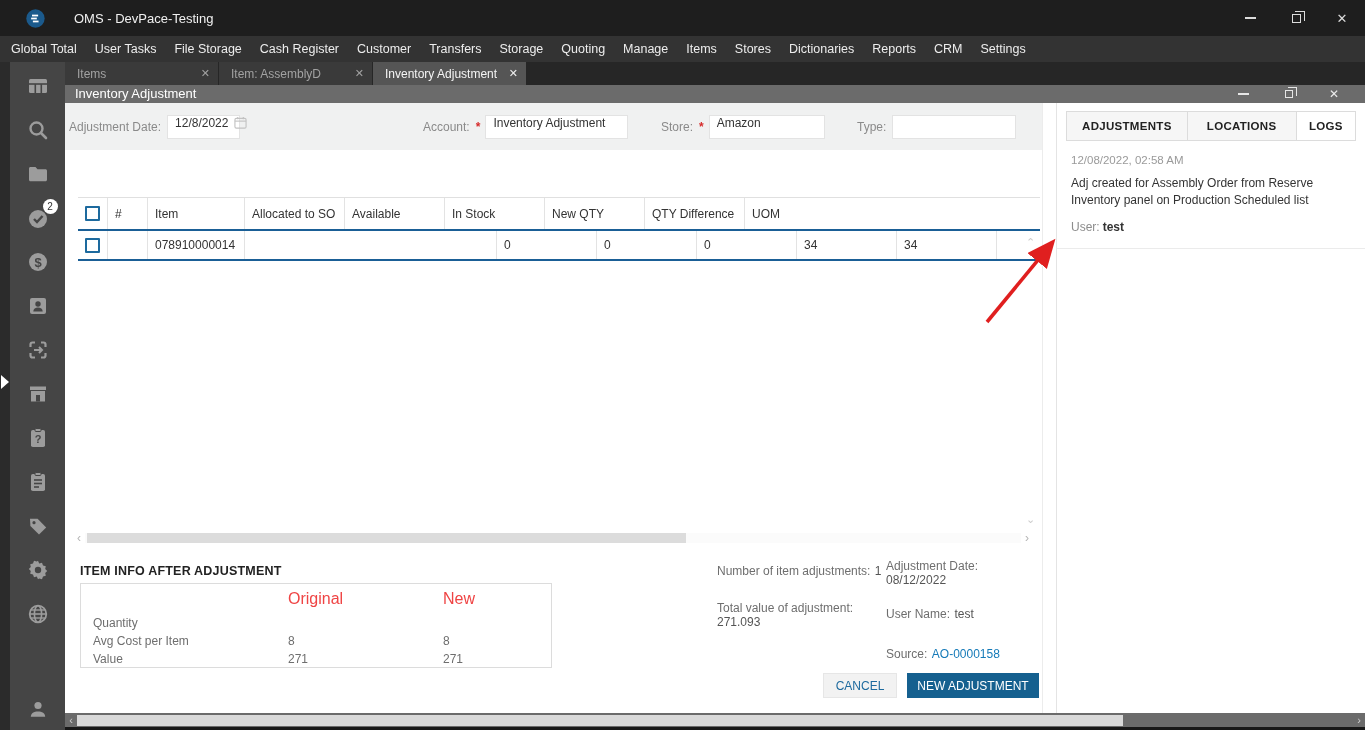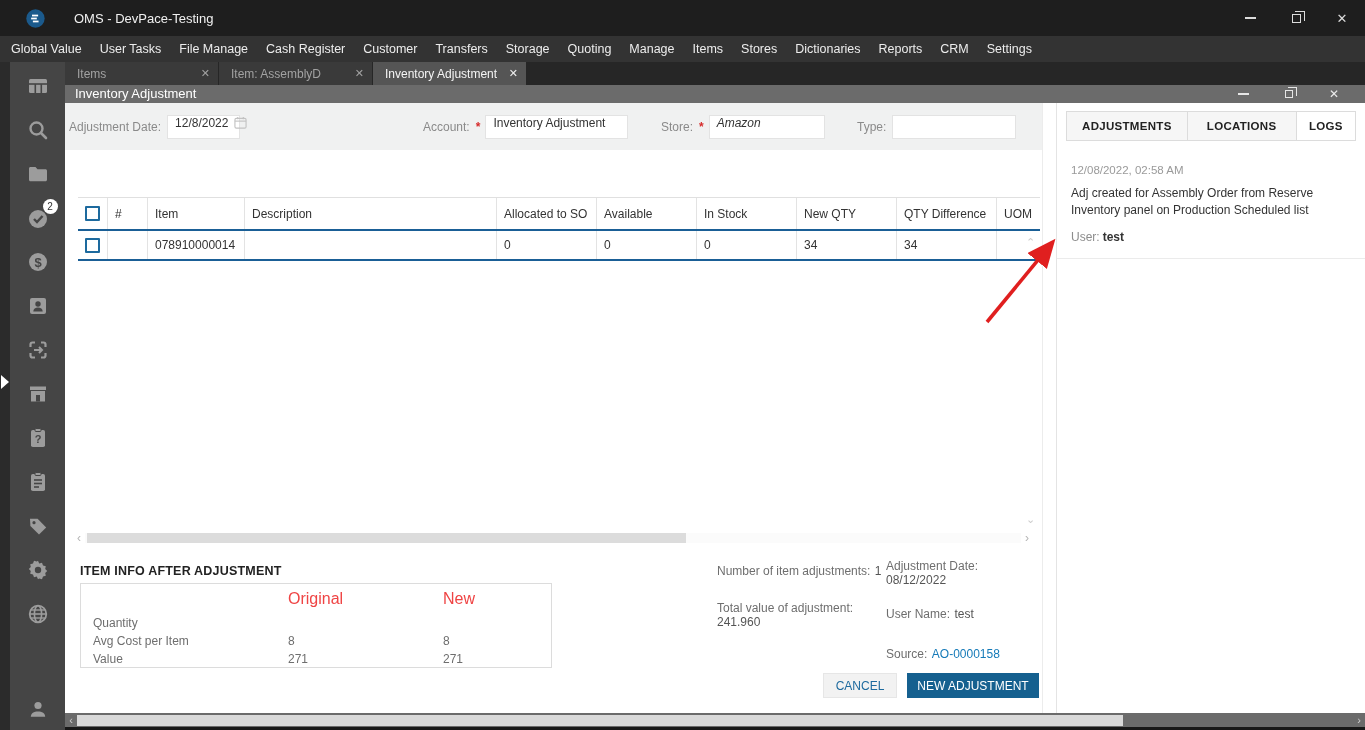--- a/index.html
+++ b/index.html
@@ -55,21 +55,21 @@
   .inner-controls { margin-left:auto; display:flex; align-items:center; gap:36px; padding-right:26px; }
   .ig-min { width:11px; height:1.5px; background:#e6e6e6; }
   .ig-restore { width:8px; height:8px; border:1.2px solid #e6e6e6; position:relative; }
   .ig-restore::before { content:""; position:absolute; left:2px; top:-4px; width:8px; height:8px; border:1.2px solid #e6e6e6; border-left:none; border-bottom:none; }
   .ig-close { color:#ececec; font-size:12px; line-height:1; }
 
   
   .content-row { flex:0 0 610px; height:610px; display:flex; background:#ffffff; min-width:0; }
   .main-area { width:977px; flex:0 0 977px; position:relative; background:#ffffff; overflow:hidden;padding-left:13px; }
   .gap-col { width:14px; flex:0 0 14px; background:#ffffff; border-left:1px solid #ececec; }
-  .side-panel { flex:1; background:#ffffff; border-left:1px solid #e4e4e4; display:flex; flex-direction:column;gap:10px; }
+  .side-panel { flex:1; background:#ffffff; border-left:1px solid #e4e4e4; display:flex; flex-direction:column; }
 
   
   .formbar { position:absolute; left:0; top:0; width:100%; height:47px; background:#f0f1f1; }
   .fgroup { position:absolute; top:12px; display:flex; align-items:center; }
   .flabel { color:#8a8a8a; font-size:12px; margin-right:6px; white-space:nowrap; }
   .freq { color:#d62b2b; font-size:12px; margin-right:5px; font-weight:bold; }
   .finput { background:#ffffff; border:1px solid #e3e3e3; height:24px; display:flex; align-items:flex-start;
     padding:0 7px; font-size:12px; color:#333; }
   .cal-icon { margin-left:auto; padding-left:6px; color:#b9b9b9; display:flex; }
 
@@ -173,23 +173,23 @@
       <div class="win-btn">
           <div class="glyph-restore"></div>
         </div>
       <div class="win-btn glyph-close">
           <span>✕</span>
         </div>
     </div>
   </div>
 
   <div class="menubar">
-    <div class="menu-item">Global Value</div>
+    <div class="menu-item">Global Total</div>
     <div class="menu-item">User Tasks</div>
-    <div class="menu-item">File Manage</div>
+    <div class="menu-item">File Storage</div>
     <div class="menu-item">Cash Register</div>
     <div class="menu-item">Customer</div>
     <div class="menu-item">Transfers</div>
     <div class="menu-item">Storage</div>
     <div class="menu-item">Quoting</div>
     <div class="menu-item">Manage</div>
     <div class="menu-item">Items</div>
     <div class="menu-item">Stores</div>
     <div class="menu-item">Dictionaries</div>
     <div class="menu-item">Reports</div>
@@ -353,40 +353,39 @@
             <div class="fgroup" style="left:358px;">
               <span class="flabel">Account:</span>
               <span class="freq">*</span>
               <div class="finput" style="width:143px;">
                 <span>Inventory Adjustment</span>
               </div>
             </div>
             <div class="fgroup" style="left:596px;">
               <span class="flabel">Store:</span>
               <span class="freq">*</span>
-              <div class="finput" style="width:116px;font-style:italic;">
+              <div class="finput" style="width:116px;">
                 <span>Amazon</span>
               </div>
             </div>
             <div class="fgroup" style="left:792px;">
               <span class="flabel">Type:</span>
               <div class="finput" style="width:124px;">
                 <span></span>
               </div>
             </div>
           </div>
 
           <div class="inv-table">
             <div class="trow thead">
               <div class="tcell c-cb">
                   <div class="checkbox"></div>
                 </div>
               <div class="tcell c-num">#</div>
               <div class="tcell c-item">Item</div>
-              <div class="tcell c-desc">Description</div>
               <div class="tcell c-alloc">Allocated to SO</div>
               <div class="tcell c-avail">Available</div>
               <div class="tcell c-stock">In Stock</div>
               <div class="tcell c-newqty">New QTY</div>
               <div class="tcell c-qtydiff">QTY Difference</div>
               <div class="tcell c-uom">UOM</div>
             </div>
             <div class="trow tbody">
               <div class="tcell c-cb">
                   <div class="checkbox"></div>
@@ -438,21 +437,21 @@
           <div class="sum-num">
             <span class="sum-label">Number of item adjustments:</span>
             <span class="sum-val">1</span>
           </div>
           <div class="sum-adjdate">
             <div class="sum-label">Adjustment Date:</div>
             <div class="sum-val">08/12/2022</div>
           </div>
           <div class="sum-total">
             <div class="sum-label">Total value of adjustment:</div>
-            <div class="sum-val">241.960</div>
+            <div class="sum-val">271.093</div>
           </div>
           <div class="sum-user">
             <span class="sum-label">User Name:</span>
             <span class="sum-val">test</span>
           </div>
           <div class="sum-source">
             <span class="sum-label">Source:</span>
             <a class="link" href="#">AO-0000158</a>
           </div>
 

